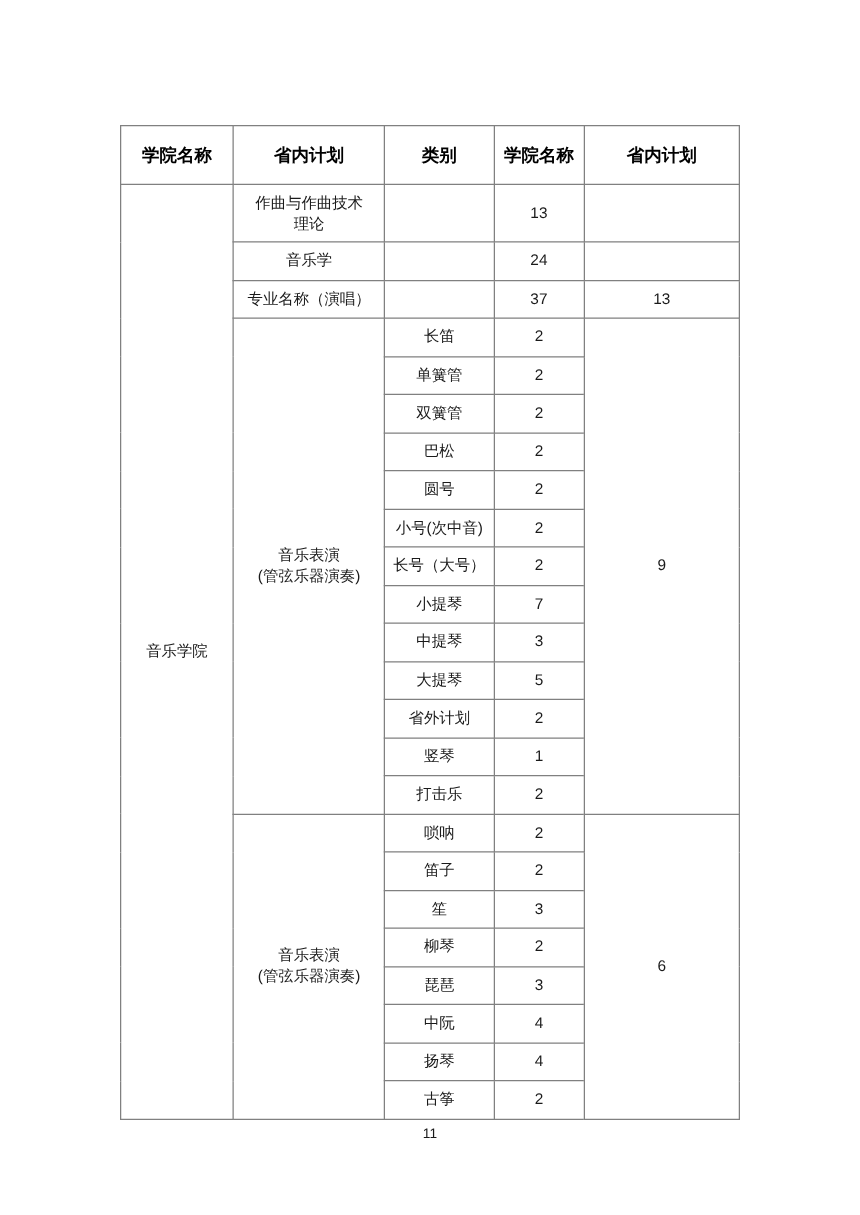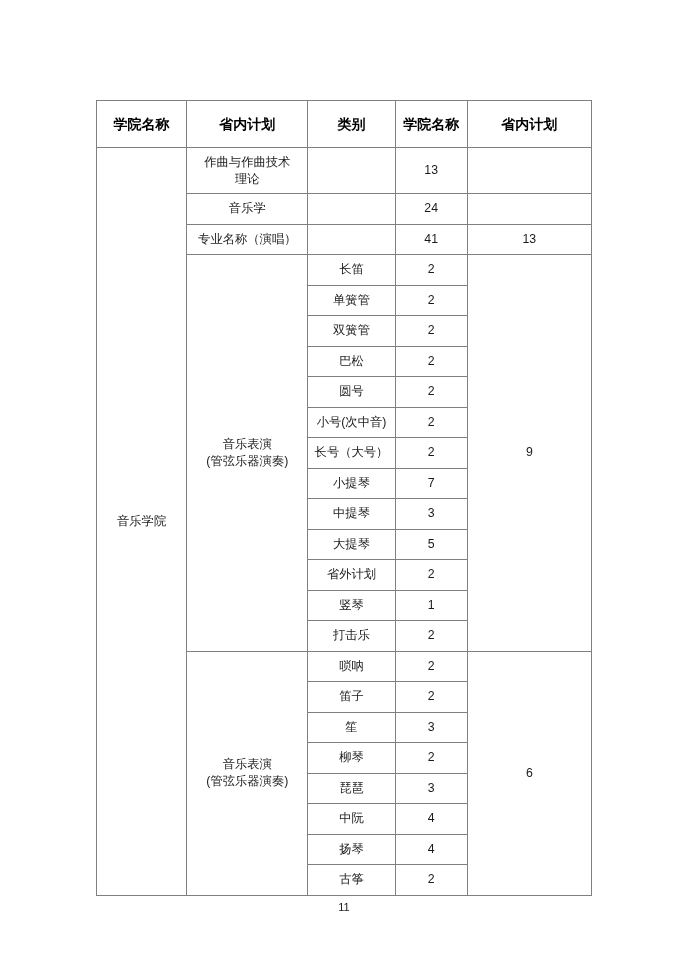--- a/index.html
+++ b/index.html
@@ -150,21 +150,21 @@
               <span>24</span>
             </td>
             <td class="cell-plan two-line"></td>
           </tr>
           <tr class="r-norm">
             <td class="cell-major two-line">
               <span>专业名称（演唱）</span>
             </td>
             <td class="cell-category two-line"></td>
             <td class="cell-plan two-line">
-              <span>41</span>
+              <span>37</span>
             </td>
             <td class="cell-plan two-line">
               <span>13</span>
             </td>
           </tr>
           <tr class="r-norm">
             <td class="cell-major-group two-line" rowspan="13">
               <span>音乐表演</span>
               <span>(管弦乐器演奏)</span>
             </td>

